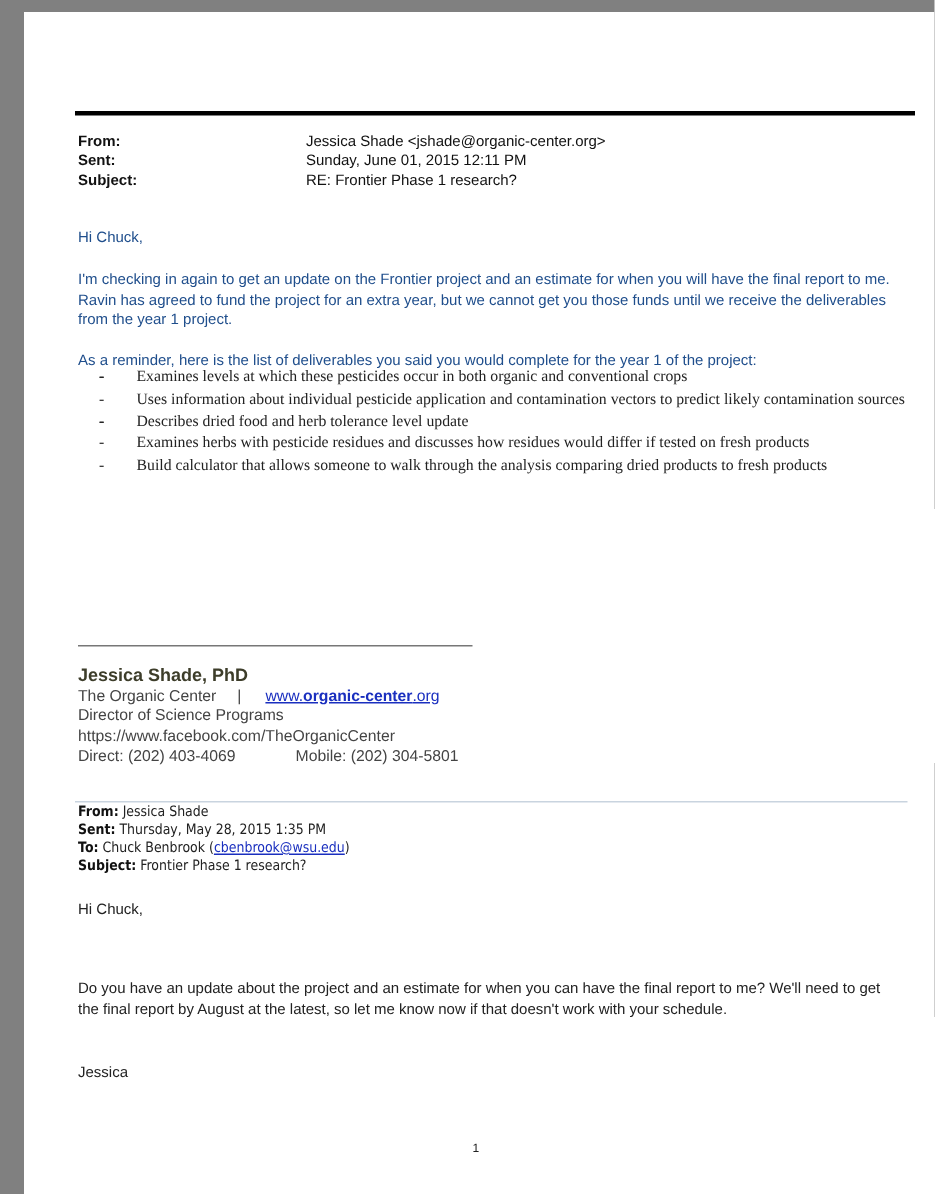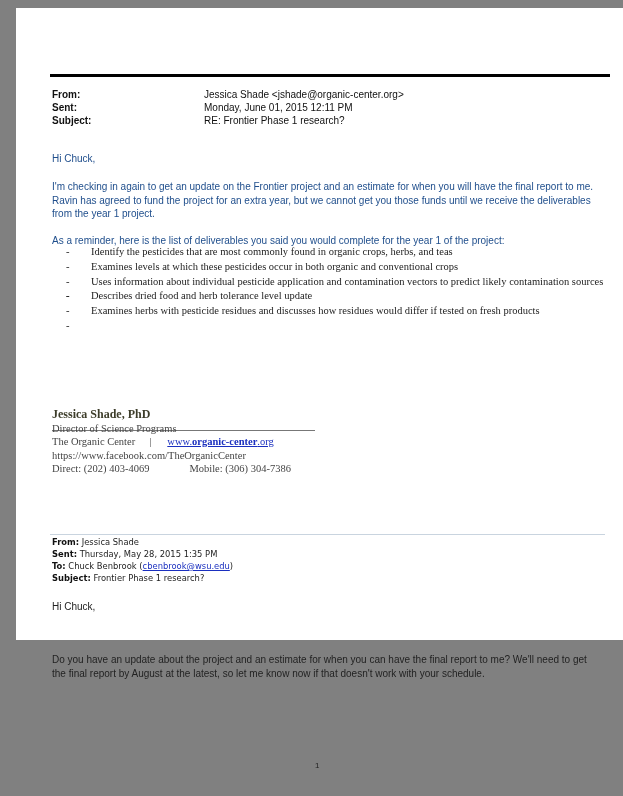--- a/index.html
+++ b/index.html
@@ -3,38 +3,38 @@
 <meta charset="utf-8">
 <style>
   html, body { margin: 0; padding: 0; }
   body {
     width: 623px; height: 796px; overflow: hidden;
     background: #808080;
     position: relative;
   }
   .page {
     position: absolute; left: 16px; top: 8px;
-    width: 607px; height: 632px;
+    width: 607px; height: 788px;
     background: #ffffff;
   }
   .rule-thick {
     position: absolute; left: 34px; top: 66px; width: 560px; height: 3px;
     background: #000;
   }
   .hdr { position: absolute; left: 36px; font-family: "Liberation Sans", sans-serif; font-size: 10px; color: #111; }
   .hdr .lbl { position: absolute; left: 0; font-weight: bold; width: 100px; }
   .hdr .val { position: absolute; left: 152px; white-space: nowrap; }
   .blue { color: #1f4e8c; font-family: "Liberation Sans", sans-serif; font-size: 10px; line-height: 13.5px; }
   .p { position: absolute; left: 36px; width: 545px; margin: 0; }
   .bullets { position: absolute; left: 50px; top: 237px; width: 540px; margin: 0; padding: 0; list-style: none;
     font-family: "Liberation Serif", serif; font-size: 10.5px; color: #222; line-height: 14.8px; }
   .bullets li { position: relative; padding-left: 25px; }
   .bullets li .dash { position: absolute; left: 0; top: 0; }
   .sig-rule { position: absolute; left: 36px; top: 422px; width: 263px; height: 1px; background: #777; }
-  .sig { position: absolute; left: 36px; top: 400px; font-family: Liberation Serif, serif; font-size: 10.5px; color: #444; line-height: 13.5px; }
+  .sig { position: absolute; left: 36px; top: 436px; font-family: Liberation Sans, sans-serif; font-size: 10.5px; color: #444; line-height: 13.5px; }
   .sig .name { font-weight: bold; color: #3d3d2a; font-size: 12px; }
   .sig .sep { display: inline-block; margin: 0 16px 0 14px; }
   .sig a { color: #1a2fbf; text-decoration: underline; }
   .sig a b { font-weight: bold; }
   .sig .mobile { margin-left: 40px; }
   .rule-light { position: absolute; left: 34px; top: 526px; width: 555px; height: 1px; background: #c9d4df; }
   .hdr2 { position: absolute; left: 36px; top: 528px; font-family: "DejaVu Sans", sans-serif; font-size: 9.5px; color: #222; line-height: 12px; transform: scaleX(0.88); transform-origin: left top; white-space: nowrap; }
   .hdr2 b { font-weight: bold; color: #111; }
   .hdr2 a { color: #1a2fbf; text-decoration: underline; }
   .body2 { position: absolute; left: 36px; width: 550px; margin: 0; font-family: "Liberation Sans", sans-serif; font-size: 10px; color: #222; line-height: 14px; }
@@ -45,59 +45,60 @@
 
 <div class="page">
   <div class="rule-thick"></div>
 
   <div class="hdr" style="top:81px;">
     <span class="lbl">From:</span>
     <span class="val">Jessica Shade &lt;jshade@organic-center.org&gt;</span>
   </div>
   <div class="hdr" style="top:94px;">
     <span class="lbl">Sent:</span>
-    <span class="val">Monday, June 01, 2015 12:11 PM</span>
+    <span class="val">Sunday, June 01, 2015 12:11 PM</span>
   </div>
   <div class="hdr" style="top:107px;">
     <span class="lbl">Subject:</span>
     <span class="val">RE: Frontier Phase 1 research?</span>
   </div>
 
   <p class="p blue" style="top:144px;">Hi Chuck,</p>
   <p class="p blue" style="top:172px;">I'm checking in again to get an update on the Frontier project and an estimate for when you will have the final report to me.  Ravin has agreed to fund the project for an extra year, but we cannot get you those funds until we receive the deliverables from the year 1 project.</p>
   <p class="p blue" style="top:226px;">As a reminder, here is the list of deliverables you said you would complete for the year 1 of the project:</p>
 
   <ul class="bullets">
-    <li><span class="dash">-</span><span>Identify the pesticides that are most commonly found in organic crops, herbs, and teas</span></li>
+    <li><span class="dash">-</span></li>
     <li><span class="dash">-</span><span>Examines levels at which these pesticides occur in both organic and conventional crops</span></li>
     <li><span class="dash">-</span><span>Uses information about individual pesticide application and contamination vectors to predict likely contamination sources</span></li>
     <li><span class="dash">-</span></li>
     <li><span class="dash">-</span><span>Describes dried food and herb tolerance level update</span></li>
     <li><span class="dash">-</span><span>Examines herbs with pesticide residues and discusses how residues would differ if tested on fresh products</span></li>
-    <li><span class="dash">-</span></li>
+    <li><span class="dash">-</span><span>Build calculator that allows someone to walk through the analysis comparing dried products to fresh products</span></li>
   </ul>
 
   <div class="sig-rule"></div>
   <div class="sig">
     <div class="name">Jessica Shade, PhD</div>
-    <div>Director of Science Programs</div>
     <div>
       <span>The Organic Center</span><span class="sep">|</span><a><span>www.</span><b>organic-center</b><span>.org</span></a>
     </div>
+    <div>Director of Science Programs</div>
     <div>https://www.facebook.com/TheOrganicCenter</div>
     <div>
-      <span>Direct: (202) 403-4069</span><span class="mobile">Mobile: (306) 304-7386</span>
+      <span>Direct: (202) 403-4069</span><span class="mobile">Mobile: (202) 304-5801</span>
     </div>
   </div>
 
   <div class="rule-light"></div>
   <div class="hdr2">
     <div><b>From:</b><span> Jessica Shade</span></div>
     <div><b>Sent:</b><span> Thursday, May 28, 2015 1:35 PM</span></div>
     <div><b>To:</b><span> Chuck Benbrook (</span><a>cbenbrook@wsu.edu</a><span>)</span></div>
     <div><b>Subject:</b><span> Frontier Phase 1 research?</span></div>
   </div>
 
   <p class="body2" style="top:592px;">Hi Chuck,</p>
   <p class="body2" style="top:645px;">Do you have an update about the project and an estimate for when you can have the final report to me?  We'll need to get the final report by August at the latest, so let me know now if that doesn't work with your schedule.</p>
+  <p class="body2" style="top:701px;">Jessica</p>
 
   <div class="pageno">1</div>
 </div>
 
 </body></html>

